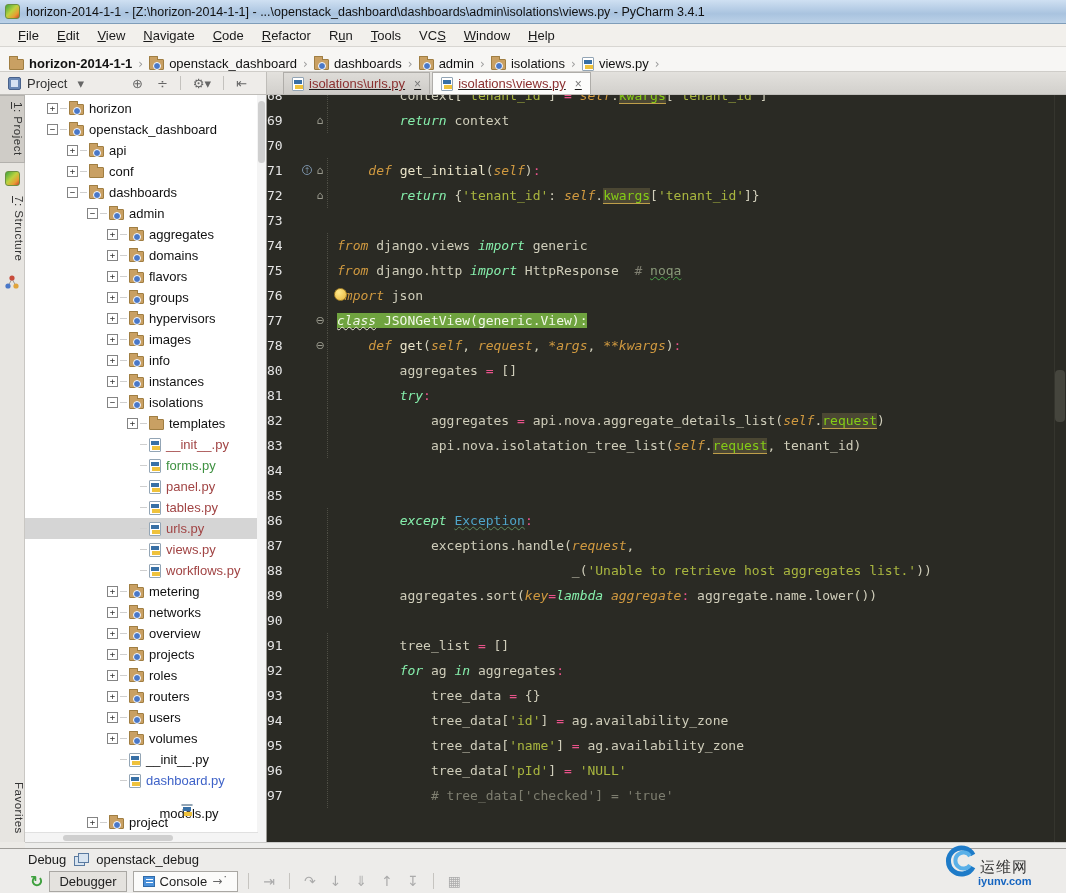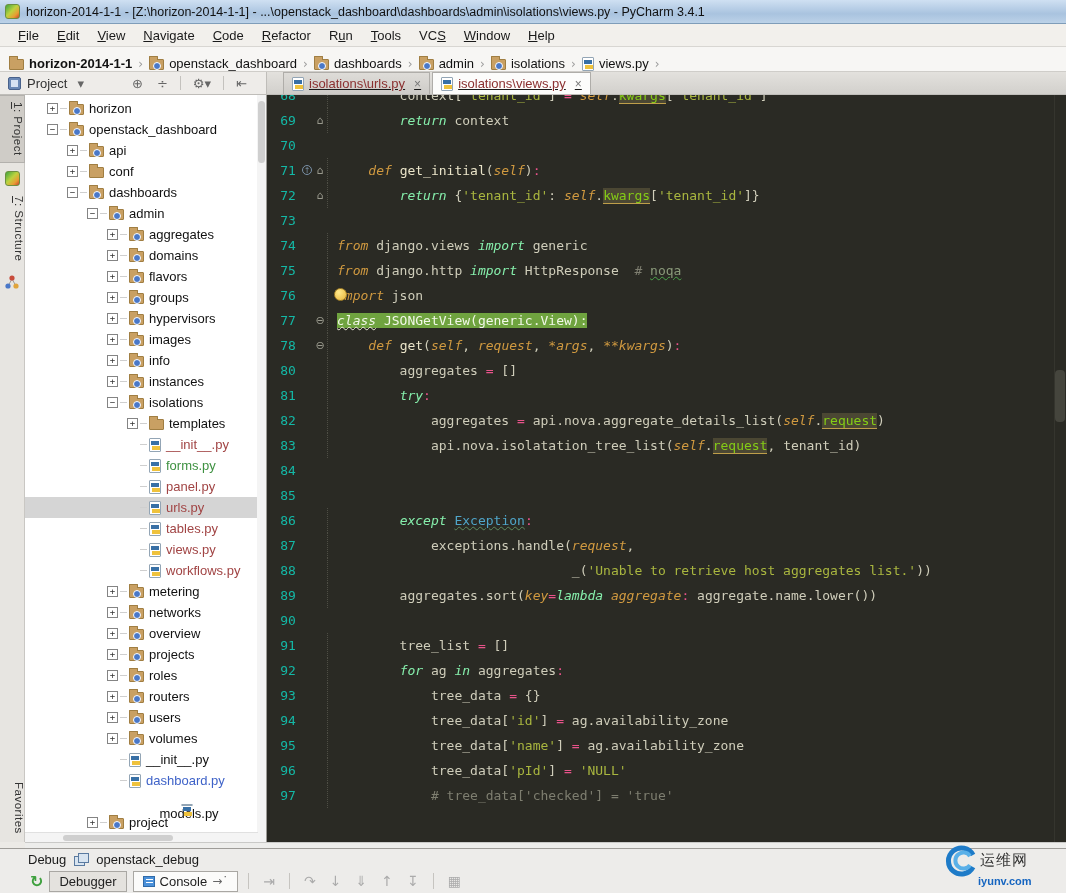--- a/index.html
+++ b/index.html
@@ -86,21 +86,21 @@
   .trow .modified{color:#3E62C8;}
   .ptree .vscroll{position:absolute;right:0;top:0;width:9px;height:100%;background:#F4F4F4;}
   .ptree .vthumb{position:absolute;right:1px;top:6px;width:7px;height:62px;background:#CFCFCF;border-radius:4px;}
   .ptree .hscroll{position:absolute;left:0;bottom:0;width:233px;height:10px;background:#F4F4F4;border-top:1px solid #E0E0E0;}
   .ptree .hthumb{position:absolute;left:38px;top:2px;width:110px;height:6px;background:#CFCFCF;border-radius:3px;}
 
   
   .editor{flex:1;background:#2A2A24;position:relative;overflow:hidden;}
   .codewrap{position:absolute;left:0;top:-12px;right:12px;}
   .crow{height:25px;display:flex;align-items:center;font:13px/25px "DejaVu Sans Mono",monospace;white-space:pre;}
-  .lnum{flex:0 0 46px;text-align:center;padding-right:4px;color:#14b8a6;}
+  .lnum{flex:0 0 46px;text-align:left;padding-right:4px;color:#e5e5e5;}
   .fold{flex:0 0 14px;position:relative;color:#9A9A8E;font:11px/25px "DejaVu Sans",sans-serif;text-align:center;}
   .ovr{position:absolute;left:-11px;top:7px;width:10px;height:10px;border:1px solid #7A91A8;border-radius:50%;
     color:#7A91A8;font:8px/9px "DejaVu Sans",sans-serif;text-align:center;background:#2A2A24;}
   .codeln{flex:1;border-left:1px dotted #4E4E45;padding-left:9px;color:#CFCDBA;position:relative;}
   .c-d{color:#CFCDBA;}
   .c-k1{color:#D19A40;font-style:italic;}
   .c-k2{color:#86efac;font-style:italic;}
   .c-s{color:#A9B63F;}
   .c-o{color:#E8538A;}
   .c-c{color:#7E7E70;}
@@ -132,21 +132,21 @@
   .dtab{display:flex;align-items:center;gap:5px;border:1px solid #A9A7A3;padding:2px 9px;background:#E4E2DE;color:#222;}
   .dtab.active{background:#FBFBFA;}
   .console-ico{width:12px;height:11px;background:#4A90D9;border:1px solid #2F6AA8;position:relative;}
   .console-ico::after{content:"";position:absolute;left:2px;top:2px;width:7px;height:1px;background:#fff;box-shadow:0 3px 0 #fff;}
   .tab-arrow{color:#666;font-size:12px;}
   .dsep{width:1px;height:16px;background:#C6C4C0;margin:0 4px;}
   .dico{color:#ABABAB;font-size:14px;padding:0 4px;font-family:"DejaVu Sans",sans-serif;}
 
   
   .watermark{position:absolute;right:4px;bottom:2px;width:118px;height:48px;}
-  .wm-row1{display:flex;align-items:center;gap:2px;}
+  .wm-row1{display:flex;align-items:flex-end;gap:2px;}
   .wm-site{font-size:15px;color:#333;letter-spacing:1px;}
   .wm-domain{font-size:11px;font-weight:bold;color:#1565C0;margin-left:34px;margin-top:-2px;}
 </style>
 </head>
 <body>
 
 <div class="app">
 
   <div class="titlebar">
     <span class="pycharm-logo"></span>
@@ -352,31 +352,31 @@
             <span class="tick"></span>
             <span class="icon-py"></span>
             <span class="tlab added">forms.py</span>
           </div>
           <div class="trow" style="padding-left: 102px;">
             <span class="exp-slot"></span>
             <span class="tick"></span>
             <span class="icon-py"></span>
             <span class="tlab unversioned">panel.py</span>
           </div>
+          <div class="trow" style="padding-left: 102px;">
+            <span class="exp-slot"></span>
+            <span class="tick"></span>
+            <span class="icon-py"></span>
+            <span class="tlab unversioned">tables.py</span>
+          </div>
           <div class="trow selected" style="padding-left: 102px;">
             <span class="exp-slot"></span>
             <span class="tick"></span>
             <span class="icon-py"></span>
             <span class="tlab unversioned">urls.py</span>
-          </div>
-          <div class="trow" style="padding-left: 102px;">
-            <span class="exp-slot"></span>
-            <span class="tick"></span>
-            <span class="icon-py"></span>
-            <span class="tlab unversioned">tables.py</span>
           </div>
           <div class="trow" style="padding-left: 102px;">
             <span class="exp-slot"></span>
             <span class="tick"></span>
             <span class="icon-py"></span>
             <span class="tlab unversioned">views.py</span>
           </div>
           <div class="trow" style="padding-left: 102px;">
             <span class="exp-slot"></span>
             <span class="tick"></span>

